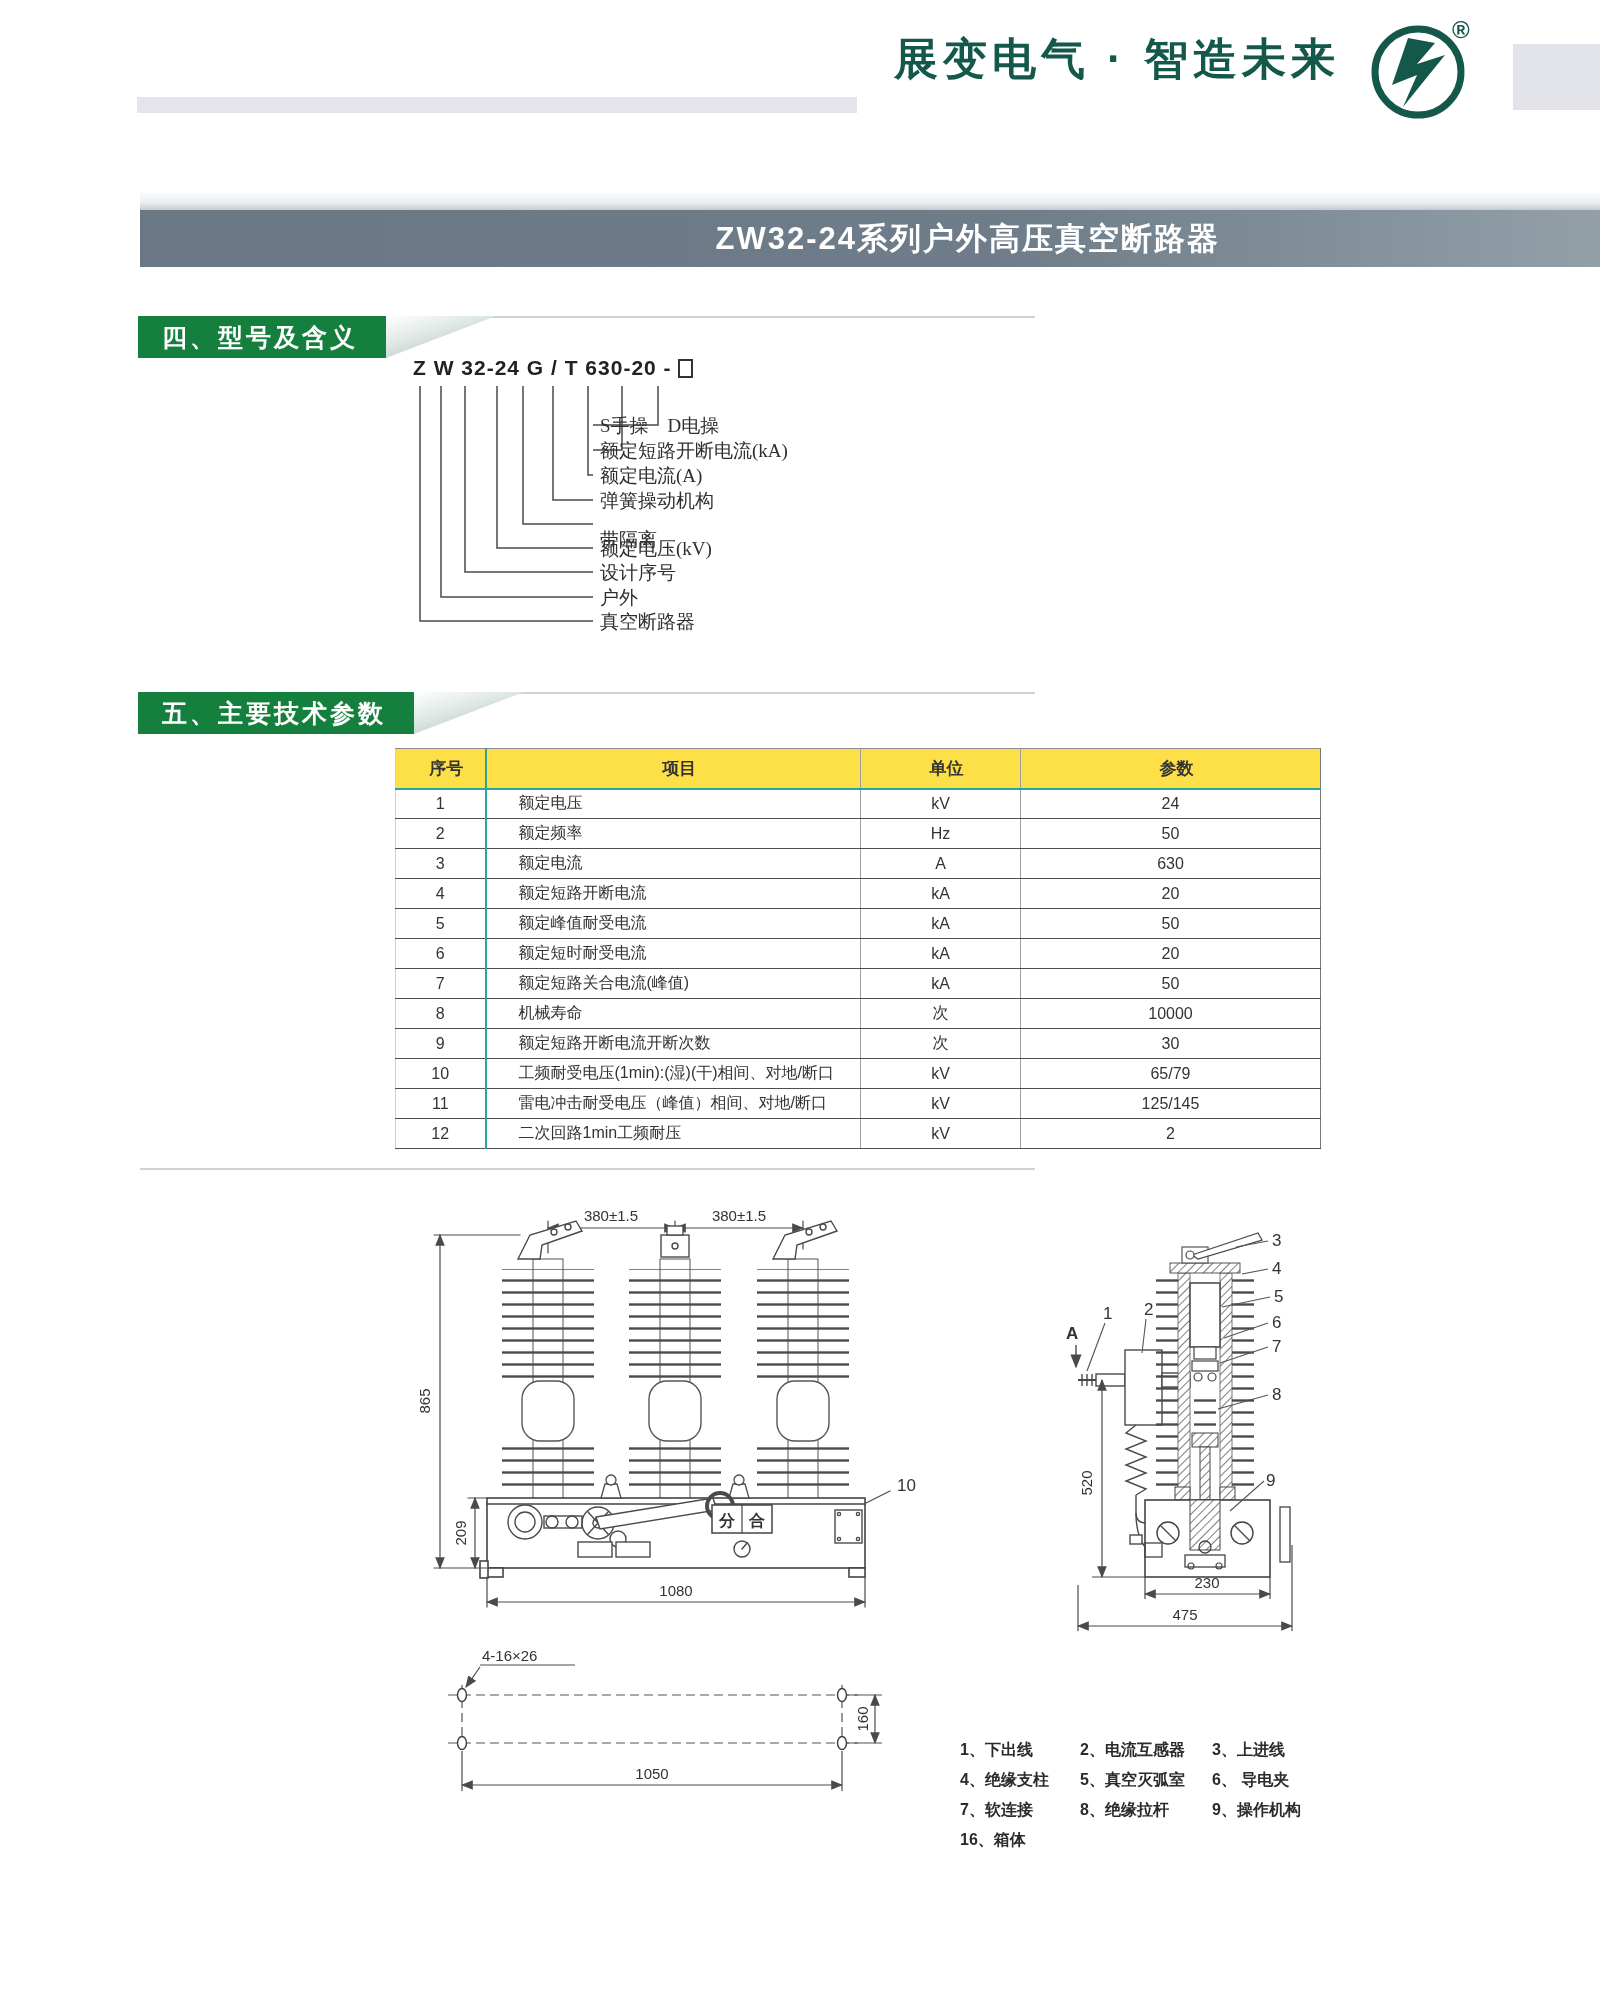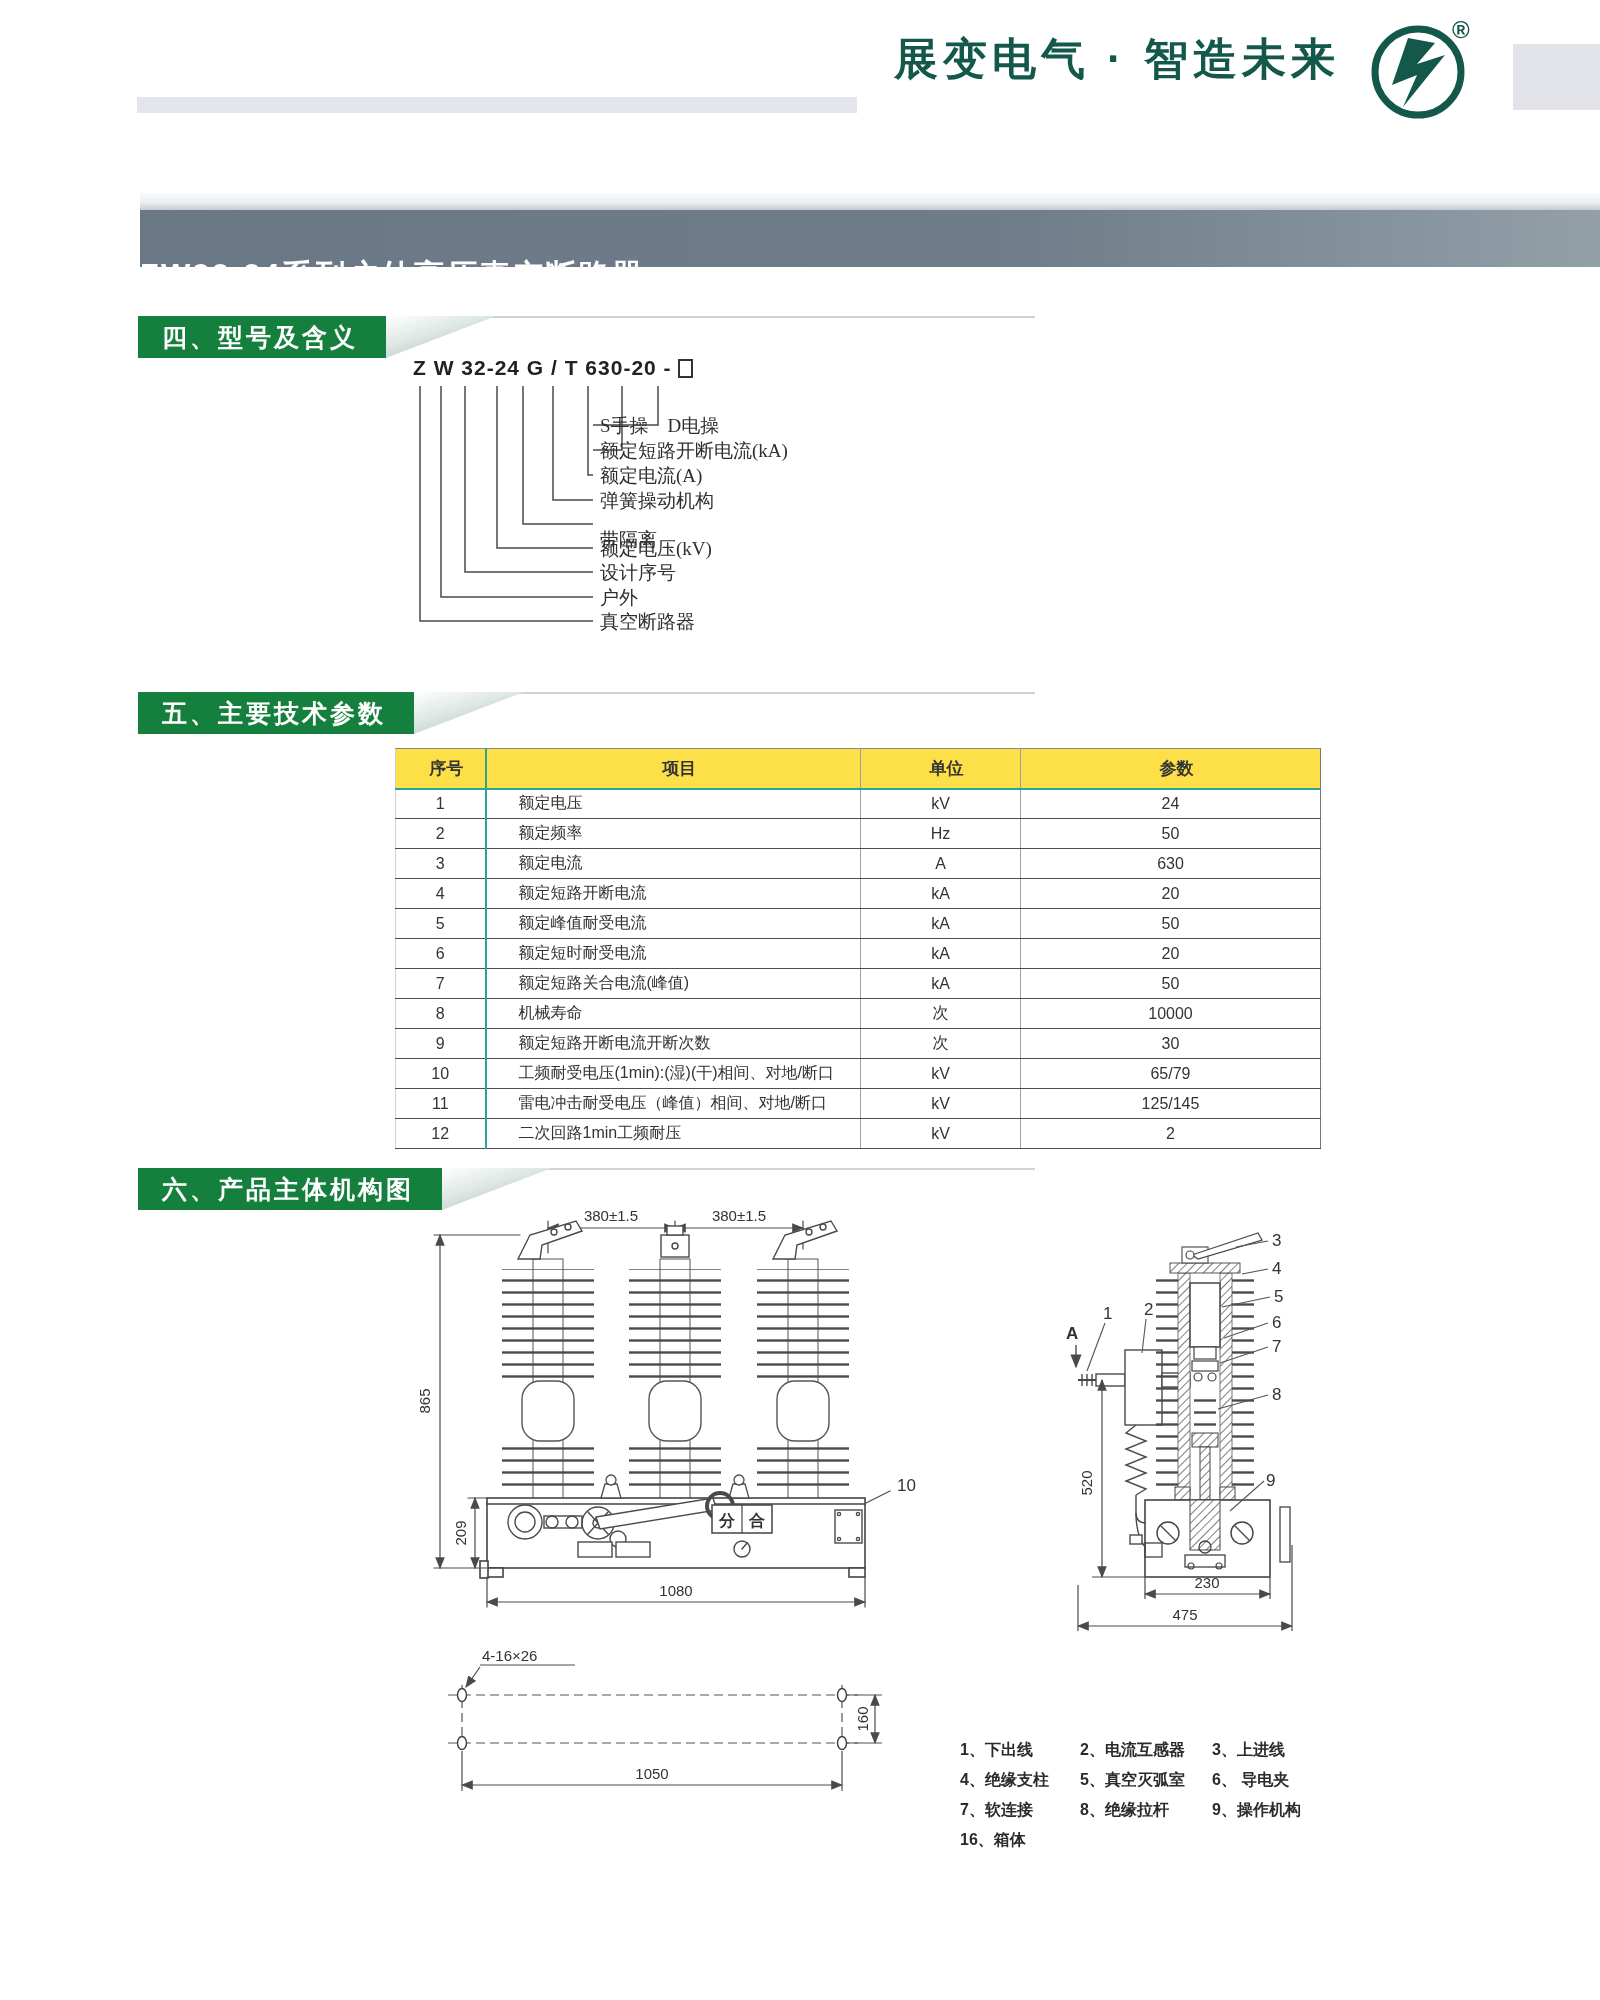--- a/index.html
+++ b/index.html
@@ -12,21 +12,21 @@
           font-size:44px;font-weight:bold;color:#14584b;letter-spacing:5px;}
   .logo{position:absolute;left:1368px;top:22px;}
   .reg{position:absolute;left:1452px;top:16px;font-size:24px;color:#14584b;font-weight:bold;}
   .edge-tab{position:absolute;left:1513px;top:44px;width:87px;height:66px;background:#e2e3e9;}
   
   .banner-strip{position:absolute;left:140px;top:193px;width:1460px;height:17px;
         background:linear-gradient(180deg,#fbfbfc 0%,#eceef0 55%,#c7cbd1 100%);}
   .banner{position:absolute;left:140px;top:210px;width:1460px;height:57px;
         background:linear-gradient(90deg,#697884 0%,#6e7d89 60%,#93a0a8 100%);}
   .banner-title{position:absolute;left:0;top:0;width:1080px;height:57px;line-height:57px;
-        text-align:left;color:#ffffff;font-size:31px;font-weight:bold;letter-spacing:2px;margin-top:37px;}
+        text-align:right;color:#ffffff;font-size:31px;font-weight:bold;letter-spacing:2px;}
   
   .sec{position:absolute;left:138px;width:900px;height:42px;}
   .sec-line{position:absolute;left:2px;top:0;width:895px;height:2px;background:#cbd6d4;}
   .sec-row{position:absolute;left:0;top:0;display:flex;align-items:flex-start;}
   .sec-block{background:#15803d;color:#fff;font-size:25px;font-weight:bold;line-height:42px;
         padding:0 28px 0 24px;letter-spacing:3px;white-space:nowrap;}
   
   .model-code{position:absolute;left:413px;top:356px;font-size:21px;font-weight:700;color:#222;
         letter-spacing:1px;white-space:nowrap;}
   .code-box{display:inline-block;width:15px;height:19px;border:2px solid #333;margin-left:6px;
@@ -226,26 +226,20 @@
             <td class="c1">二次回路1min工频耐压</td>
             <td class="c2">kV</td>
             <td class="c3">2</td>
           </tr>
         </tbody>
     </table>
   </div>
 
   <div class="sec" style="top:1168px">
     <div class="sec-line"></div>
-    <div class="sec-row">
-      <div class="sec-block">六、产品主体机构图</div>
-      <svg width="110" height="42" viewBox="0 0 110 42">
-        <path d="M0,0 L110,0 L0,42 Z" fill="url(#fg)"></path>
-        </svg>
-    </div>
   </div>
 
   <svg class="draw" width="1010" height="650" viewBox="0 0 1010 650">
 
     <g stroke-linecap="round">
 
       <g stroke="#4a4a4a" stroke-width="1.2" fill="none">
         <line x1="218" y1="26" x2="218" y2="58"></line>
         <line x1="345" y1="26" x2="345" y2="44"></line>
         <line x1="473" y1="26" x2="473" y2="54"></line>

